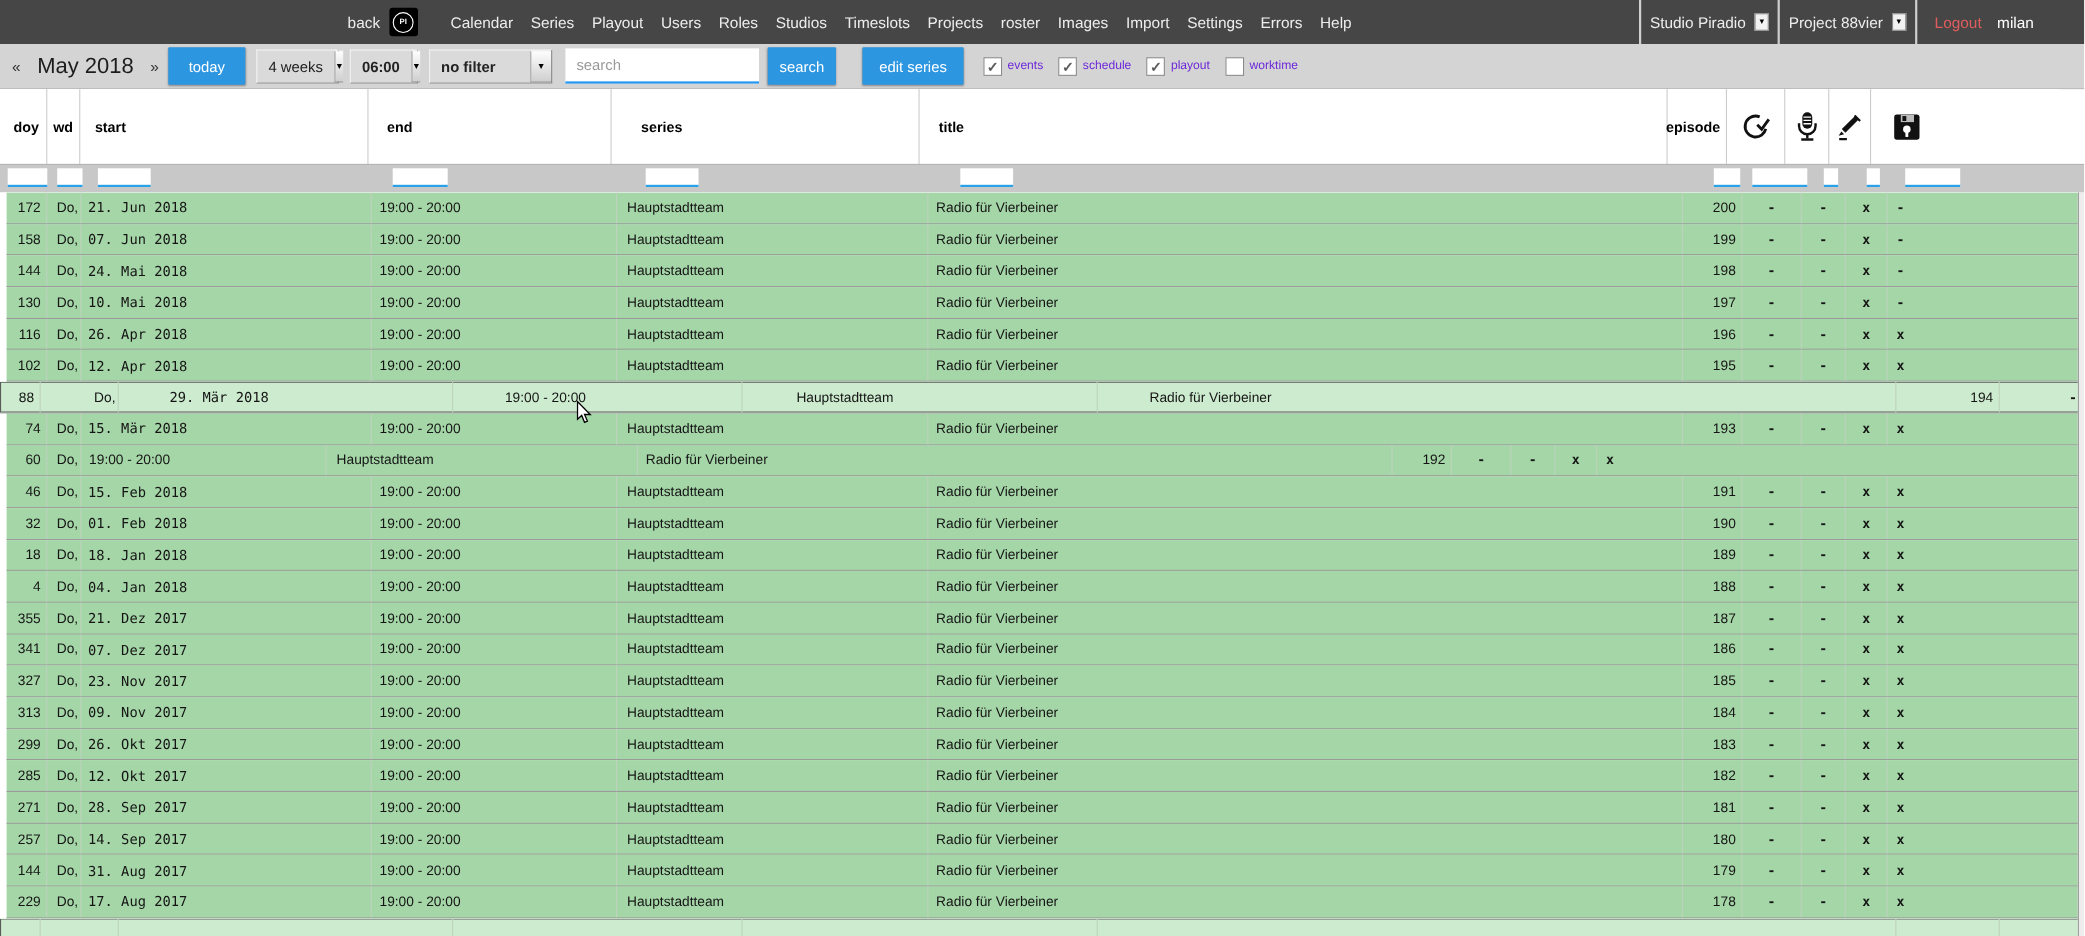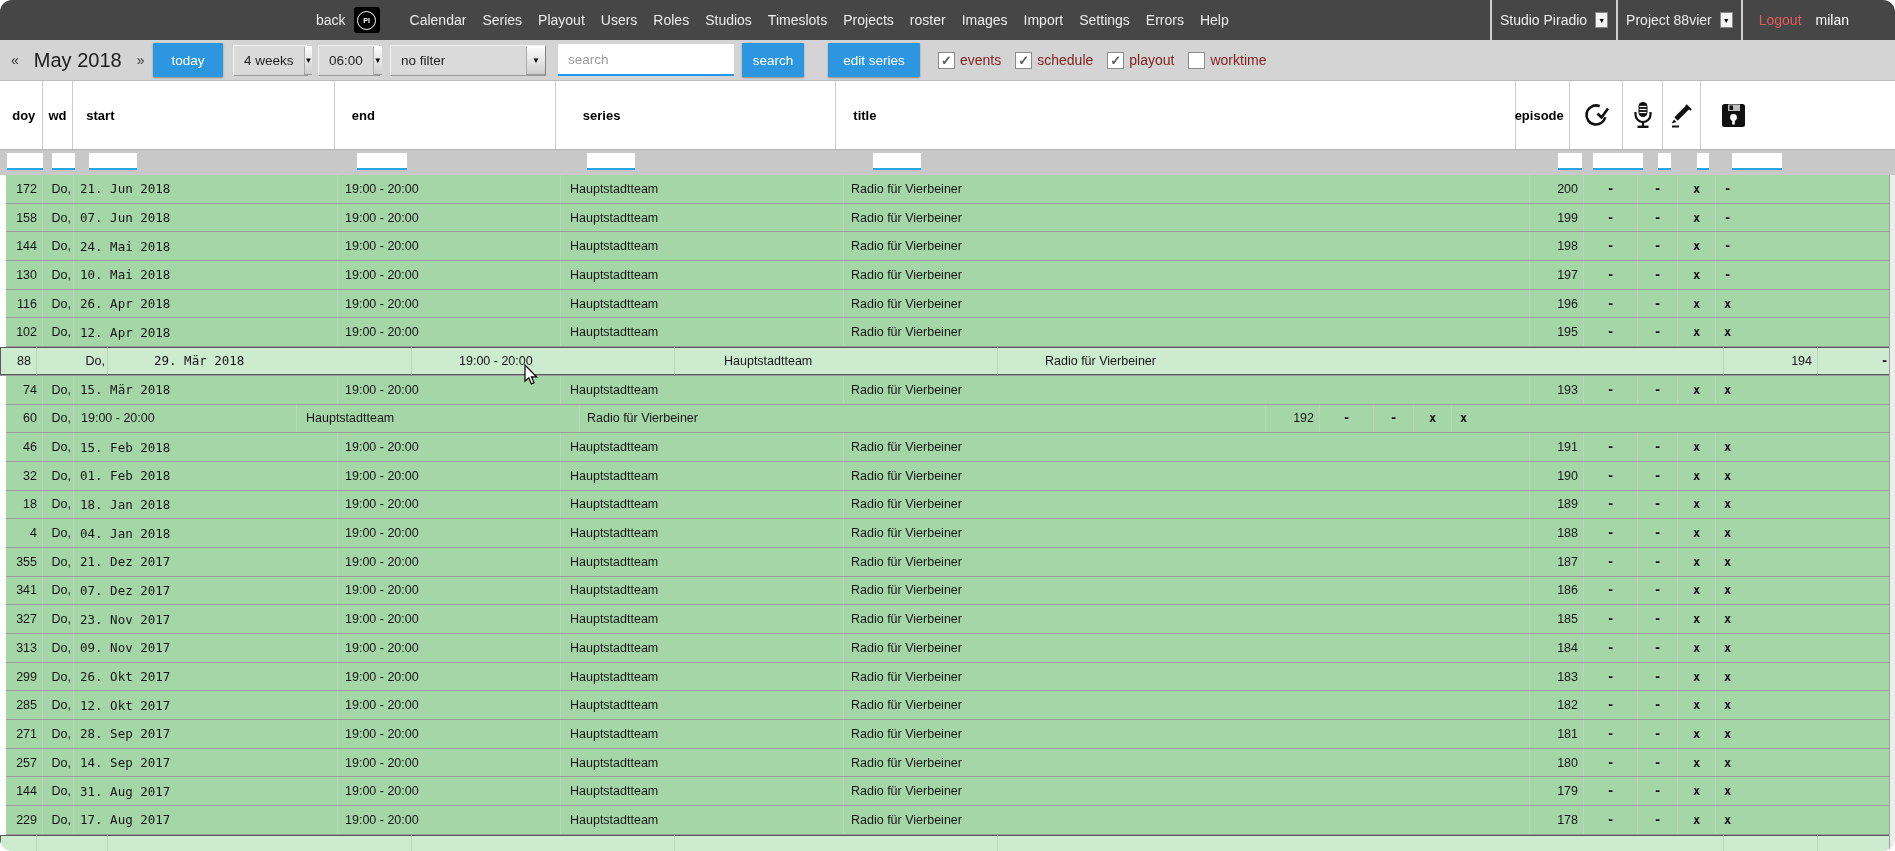--- a/index.html
+++ b/index.html
@@ -1,19 +1,19 @@
 <!DOCTYPE html>
 <html><head>
 <meta charset="utf-8">
 <style>
   * { box-sizing: border-box; margin: 0; padding: 0; }
   html,body { background:#fff; }
   #app {
     position: relative; width: 1895px; height: 851px; overflow: hidden;
-    font-family: "Liberation Sans", sans-serif; background:#fff;border-radius:12px;
+    font-family: "Liberation Sans", sans-serif; background:#fff;
   }
 
   
   .nav {
     position:absolute; top:0; left:0; width:1895px; height:40px;
     background:#464646; display:flex; align-items:center;
     color:#ededed; font-size:14px; padding-left:308px;
   }
   .nav-back { margin-right:26px; cursor:pointer; }
   .nav-logo {
@@ -62,40 +62,40 @@
     cursor:pointer; margin-left:10px;
   }
   .sel .lbl { padding:0 10px; white-space:nowrap; }
   .sel .arrow-btn {
     width:19px; height:29px; margin-left:auto;
     background:linear-gradient(#fdfdfd,#cfcfcf);
     border-left:1px solid #aaa; border-top:1px solid #fff; border-bottom:1px solid #9a9a9a;
     display:flex; align-items:center; justify-content:center; font-size:8px; color:#000;
   }
   .sel-range { width:75px; }
-  .sel-time  { width:62px; }
-  .sel-filter{ width:156px; }
+  .sel-time  { width:62px;font-weight:bold; }
+  .sel-filter{ width:112px;font-weight:bold; }
   .search-input {
     width:176px; height:32px; margin-left:12px; border:none; outline:none;
     border-bottom:2px solid #2196f3; background:#fff; padding:0 10px;
     font-size:13.5px; font-family:"Liberation Sans", sans-serif; color:#222;
   }
   .search-input::placeholder { color:#9a9a9a; }
   .btn-search { width:62px; margin-left:8px; }
   .btn-edit-series { width:92px; margin-left:24px; }
   .cb-group { display:flex; align-items:center; margin-left:18px; }
   .cb { display:flex; align-items:center; margin-right:14px; cursor:pointer; }
   .cb .box {
     width:17px; height:17px; background:#fff; border:1px solid #8a8a8a;
     display:flex; align-items:center; justify-content:center; margin-right:5px;
     font-size:13px; font-weight:bold; color:#5d5d5d; line-height:1;
   }
   .cb .box.unchecked::after { content:""; }
   .cb .box.checked::after { content:"\2713"; }
-  .cb .lbl { font-size:14px; color:#7f1d1d; }
+  .cb .lbl { font-size:11px; color:#6d28d9; }
 
   
   .thead {
     position:absolute; top:81px; left:0; width:1872px; height:68px; background:#fff;
     display:flex; font-size:13px; font-weight:bold; color:#000;
   }
   .hspacer { width:6px; }
   .hcell {
     border-right:1px solid #ccc; display:flex; align-items:center; cursor:pointer;
   }

